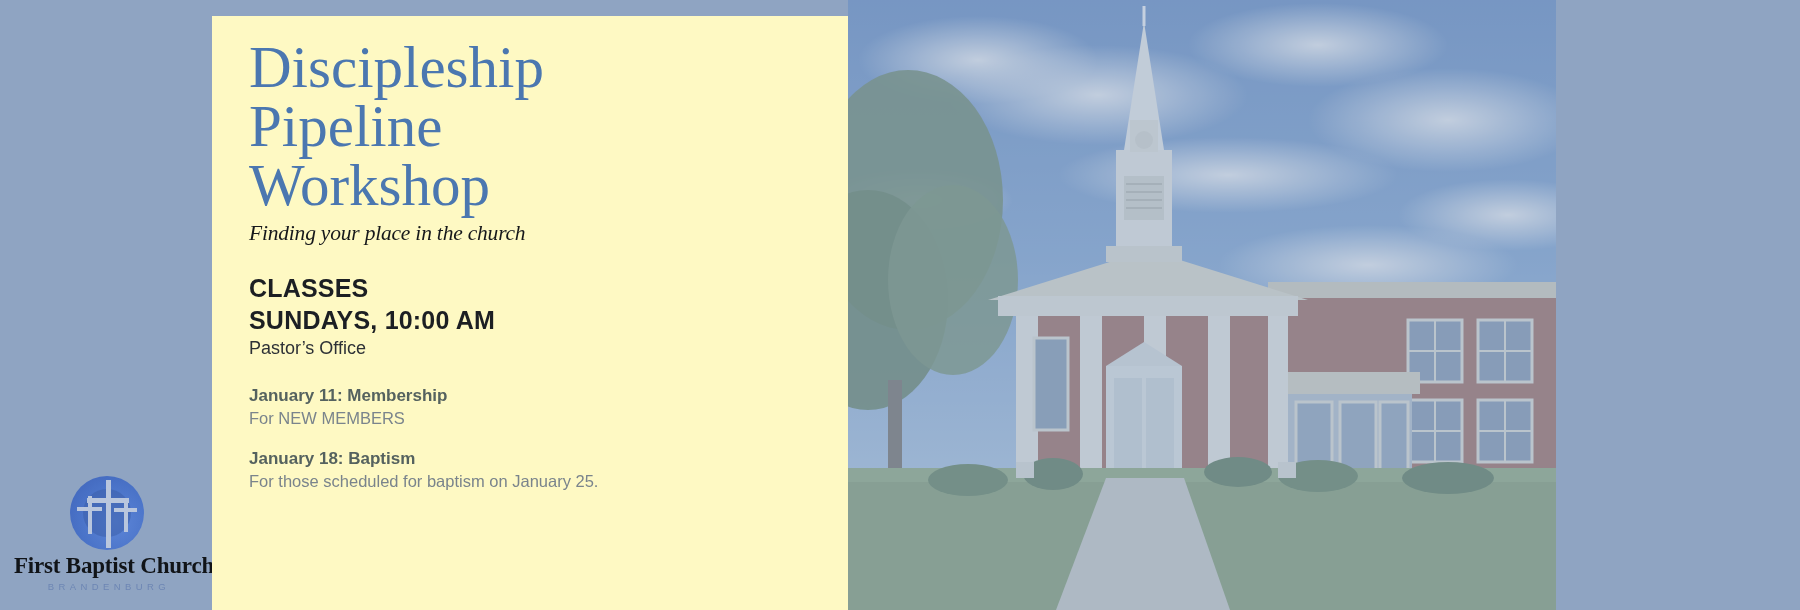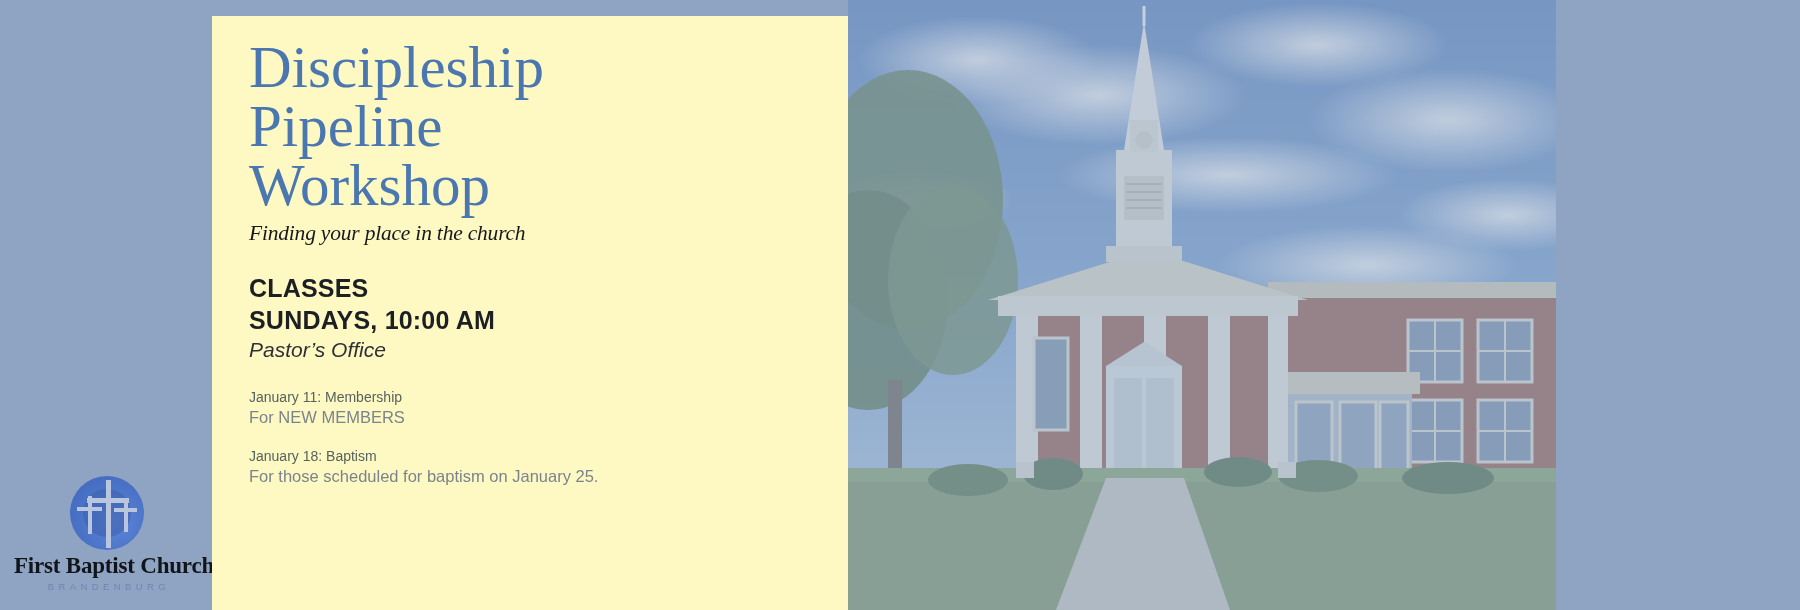--- a/index.html
+++ b/index.html
@@ -137,35 +137,34 @@
     line-height: 1.28;
   }
   .classes-time {
     font-size: 25px;
     font-weight: bold;
     color: #1c1f23;
     letter-spacing: 0.2px;
     line-height: 1.28;
   }
   .classes-place {
-    font-size: 21px;
+    font-size: 18px;
     color: #2d3136;
     margin-top: 2px;
-    font-style: italic;
   }
   .sessions {
     margin-top: 26px;
   }
   .session {
     margin-bottom: 18px;
   }
   .session:last-child { margin-bottom: 0; }
   .session-title {
-    font-size: 14px;
-    font-weight: normal;
+    font-size: 17px;
+    font-weight: bold;
     color: #55625f;
     line-height: 1.3;
   }
   .session-desc {
     font-size: 16.5px;
     color: #7a848c;
     line-height: 1.3;
     margin-top: 1px;
   }
 

